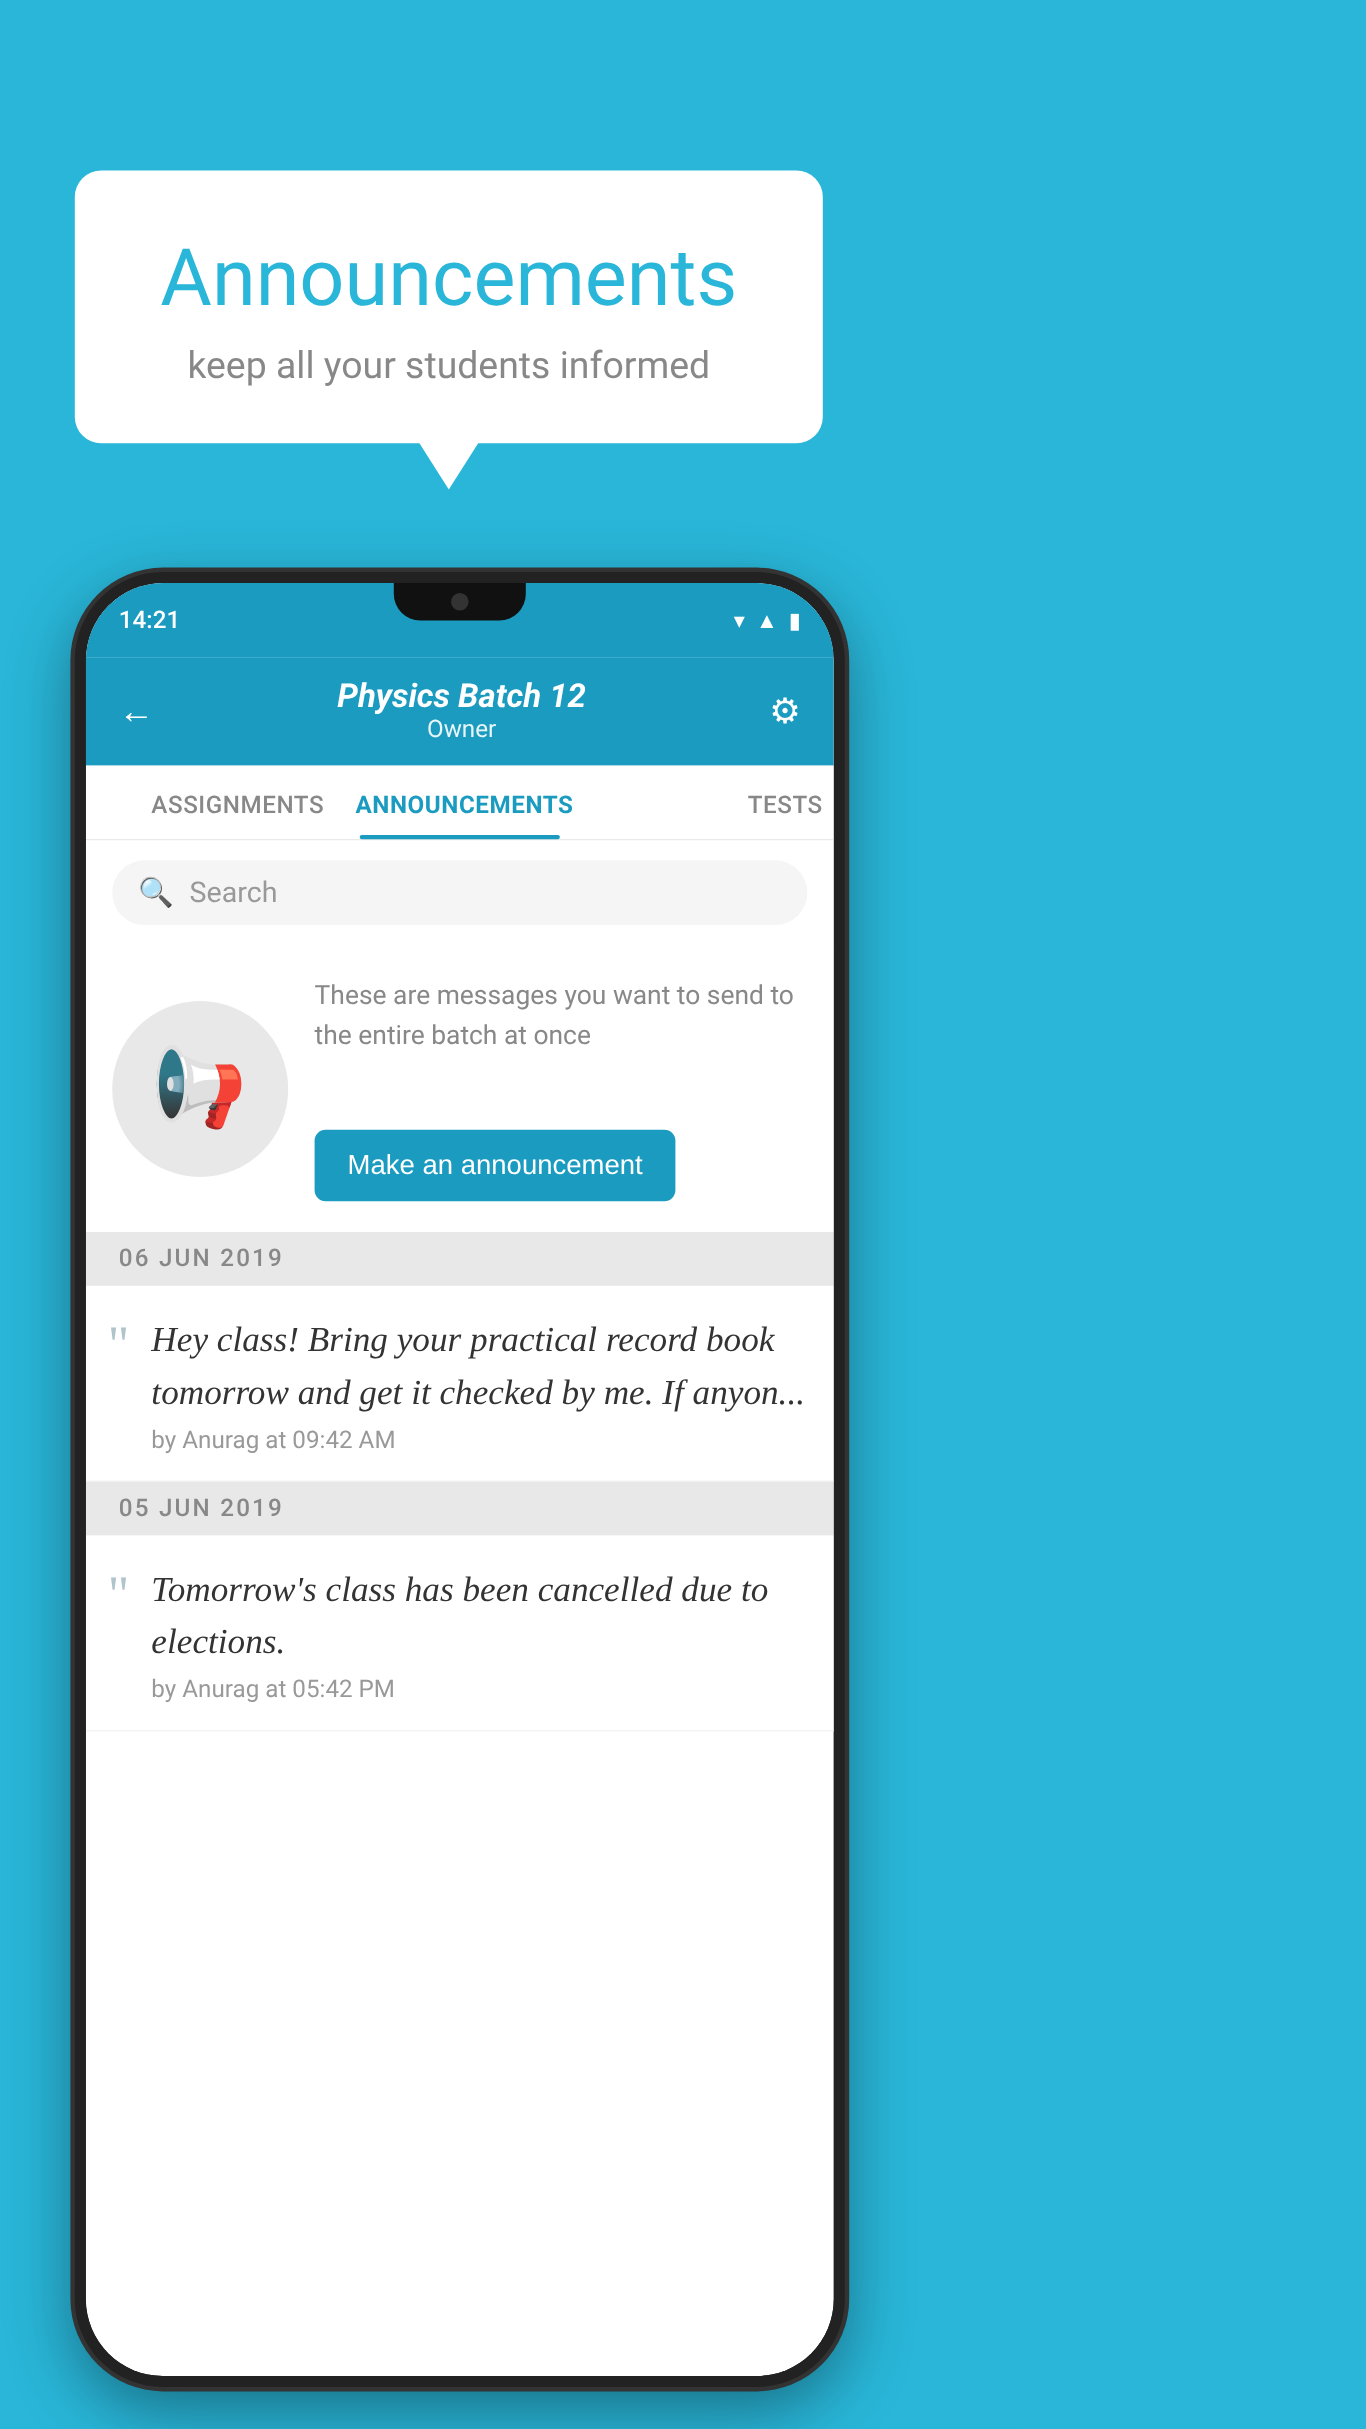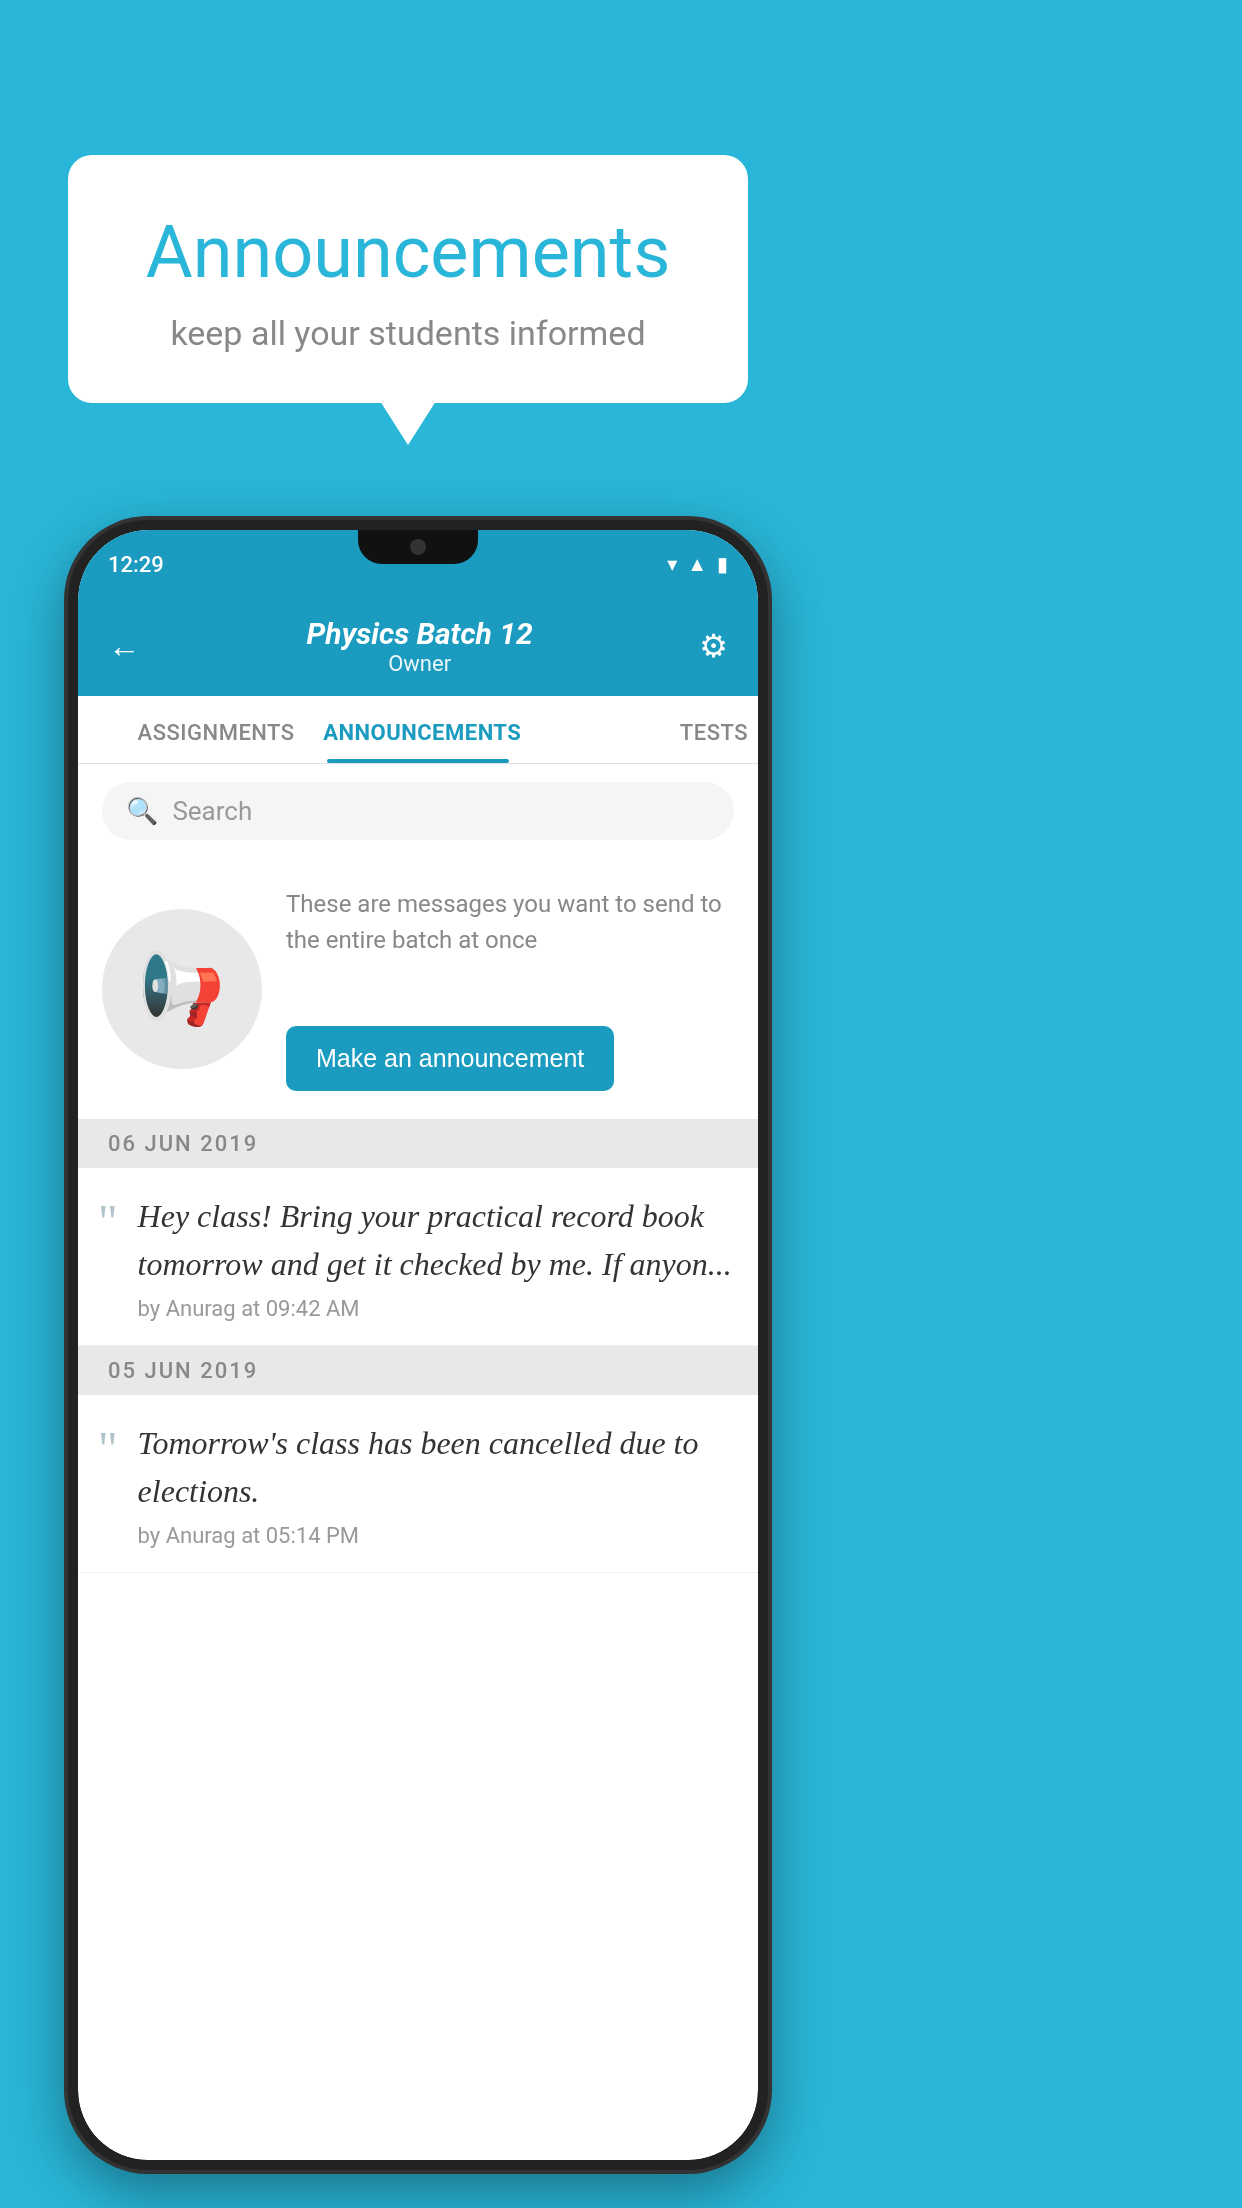--- a/index.html
+++ b/index.html
@@ -349,21 +349,21 @@
     <div class="bubble-subtitle">keep all your students informed</div>
   </div>
 </div>
 
 <div class="phone-frame">
   <div class="phone-side-left"></div>
   <div class="phone-side-right"></div>
   <div class="phone-inner">
 
     <div class="phone-top-bar">
-      <span class="status-time">12:29</span>
+      <span class="status-time">14:21</span>
       <div class="notch">
         <div class="camera-dot"></div>
       </div>
       <div class="status-icons">
         <span>▾</span>
         <span>▲</span>
         <span>▮</span>
       </div>
     </div>
 
@@ -414,18 +414,18 @@
         <div class="announcement-meta">by Anurag at 09:42 AM</div>
       </div>
     </div>
 
     <div class="date-separator">05  JUN  2019</div>
 
     <div class="announcement-item">
       <div class="quote-icon">"</div>
       <div class="announcement-content">
         <div class="announcement-text">Tomorrow's class has been cancelled due to elections.</div>
-        <div class="announcement-meta">by Anurag at 05:14 PM</div>
+        <div class="announcement-meta">by Anurag at 05:42 PM</div>
       </div>
     </div>
 
   </div>
 </div>
 
 </body></html>

